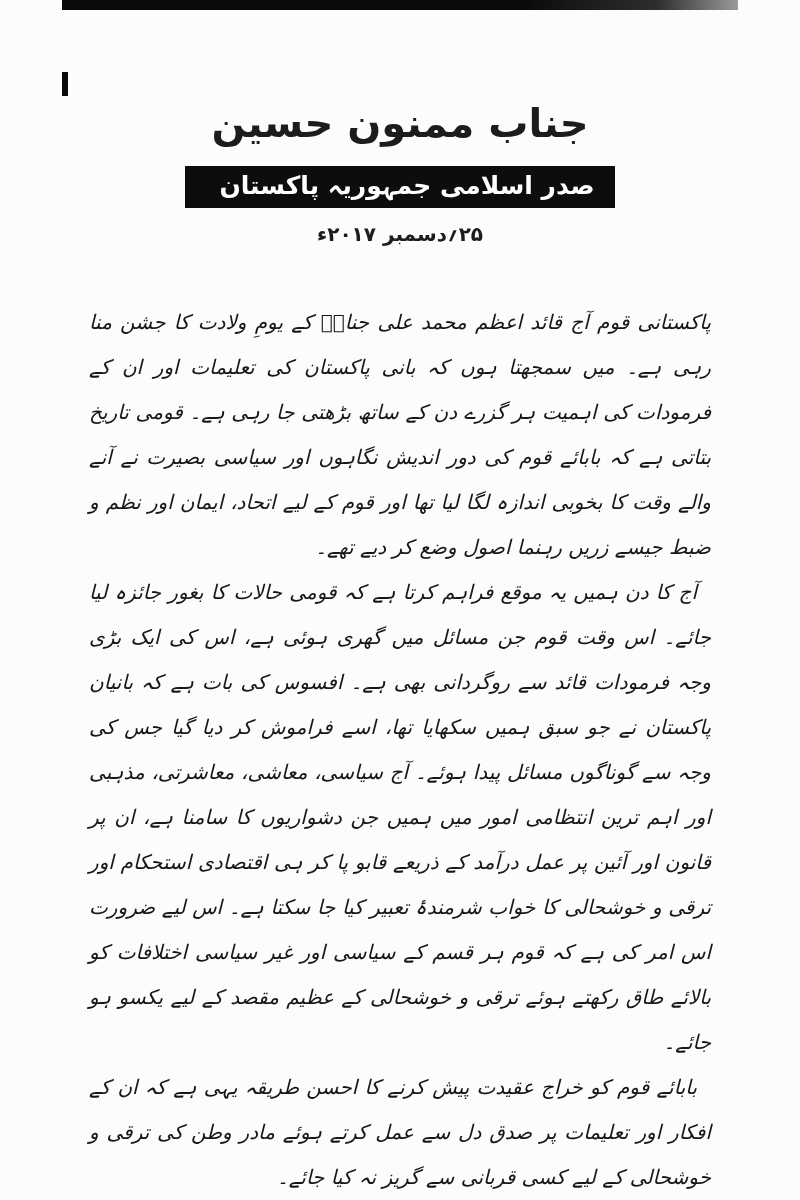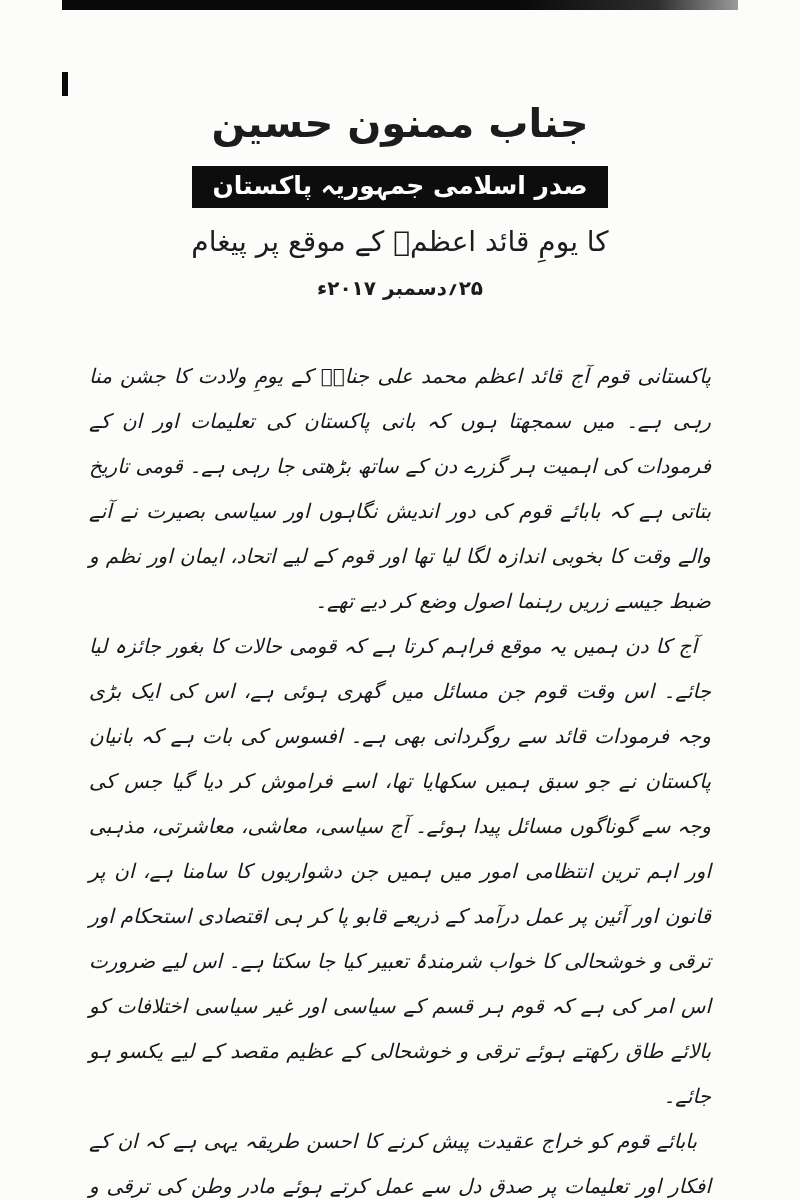--- a/index.html
+++ b/index.html
@@ -45,21 +45,21 @@
     font-weight: bold;
   }
   .title-box-wrap { margin: 0 0 14px 0; }
   .title-box {
     display: inline-block;
     background: #0d0d0d;
     color: #ffffff;
     font-size: 25px;
     line-height: 30px;
     font-weight: bold;
-    padding: 5px 20px 7px 20px;
+    padding: 5px 20px 7px 34px;
   }
   .subtitle {
     font-size: 28px;
     line-height: 40px;
     margin: 0 0 14px 0;
   }
   .date-line {
     font-size: 20px;
     font-weight: bold;
     margin: 0;
@@ -85,21 +85,20 @@
   <div class="scan-left"></div>
 
   <div class="doc">
 
     <h1 class="name">جناب ممنون حسین</h1>
 
     <div class="title-box-wrap">
       <span class="title-box">صدر اسلامی جمہوریہ پاکستان</span>
     </div>
 
-    <div class="subtitle">کا یومِ قائد اعظمؒ کے موقع پر پیغام</div>
 
     <div class="date-line">۲۵؍دسمبر ۲۰۱۷ء</div>
 
     <div class="body-text">
       <p>پاکستانی قوم آج قائد اعظم محمد علی جناحؒ کے یومِ ولادت کا جشن منا رہی ہے۔ میں سمجھتا ہوں کہ بانی پاکستان کی تعلیمات اور ان کے فرمودات کی اہمیت ہر گزرے دن کے ساتھ بڑھتی جا رہی ہے۔ قومی تاریخ بتاتی ہے کہ بابائے قوم کی دور اندیش نگاہوں اور سیاسی بصیرت نے آنے والے وقت کا بخوبی اندازہ لگا لیا تھا اور قوم کے لیے اتحاد، ایمان اور نظم و ضبط جیسے زریں رہنما اصول وضع کر دیے تھے۔</p>
       <p class="indent">آج کا دن ہمیں یہ موقع فراہم کرتا ہے کہ قومی حالات کا بغور جائزہ لیا جائے۔ اس وقت قوم جن مسائل میں گھری ہوئی ہے، اس کی ایک بڑی وجہ فرمودات قائد سے روگردانی بھی ہے۔ افسوس کی بات ہے کہ بانیان پاکستان نے جو سبق ہمیں سکھایا تھا، اسے فراموش کر دیا گیا جس کی وجہ سے گوناگوں مسائل پیدا ہوئے۔ آج سیاسی، معاشی، معاشرتی، مذہبی اور اہم ترین انتظامی امور میں ہمیں جن دشواریوں کا سامنا ہے، ان پر قانون اور آئین پر عمل درآمد کے ذریعے قابو پا کر ہی اقتصادی استحکام اور ترقی و خوشحالی کا خواب شرمندۂ تعبیر کیا جا سکتا ہے۔ اس لیے ضرورت اس امر کی ہے کہ قوم ہر قسم کے سیاسی اور غیر سیاسی اختلافات کو بالائے طاق رکھتے ہوئے ترقی و خوشحالی کے عظیم مقصد کے لیے یکسو ہو جائے۔</p>
       <p class="indent">بابائے قوم کو خراج عقیدت پیش کرنے کا احسن طریقہ یہی ہے کہ ان کے افکار اور تعلیمات پر صدق دل سے عمل کرتے ہوئے مادر وطن کی ترقی و خوشحالی کے لیے کسی قربانی سے گریز نہ کیا جائے۔</p>
 
     </div>
 

